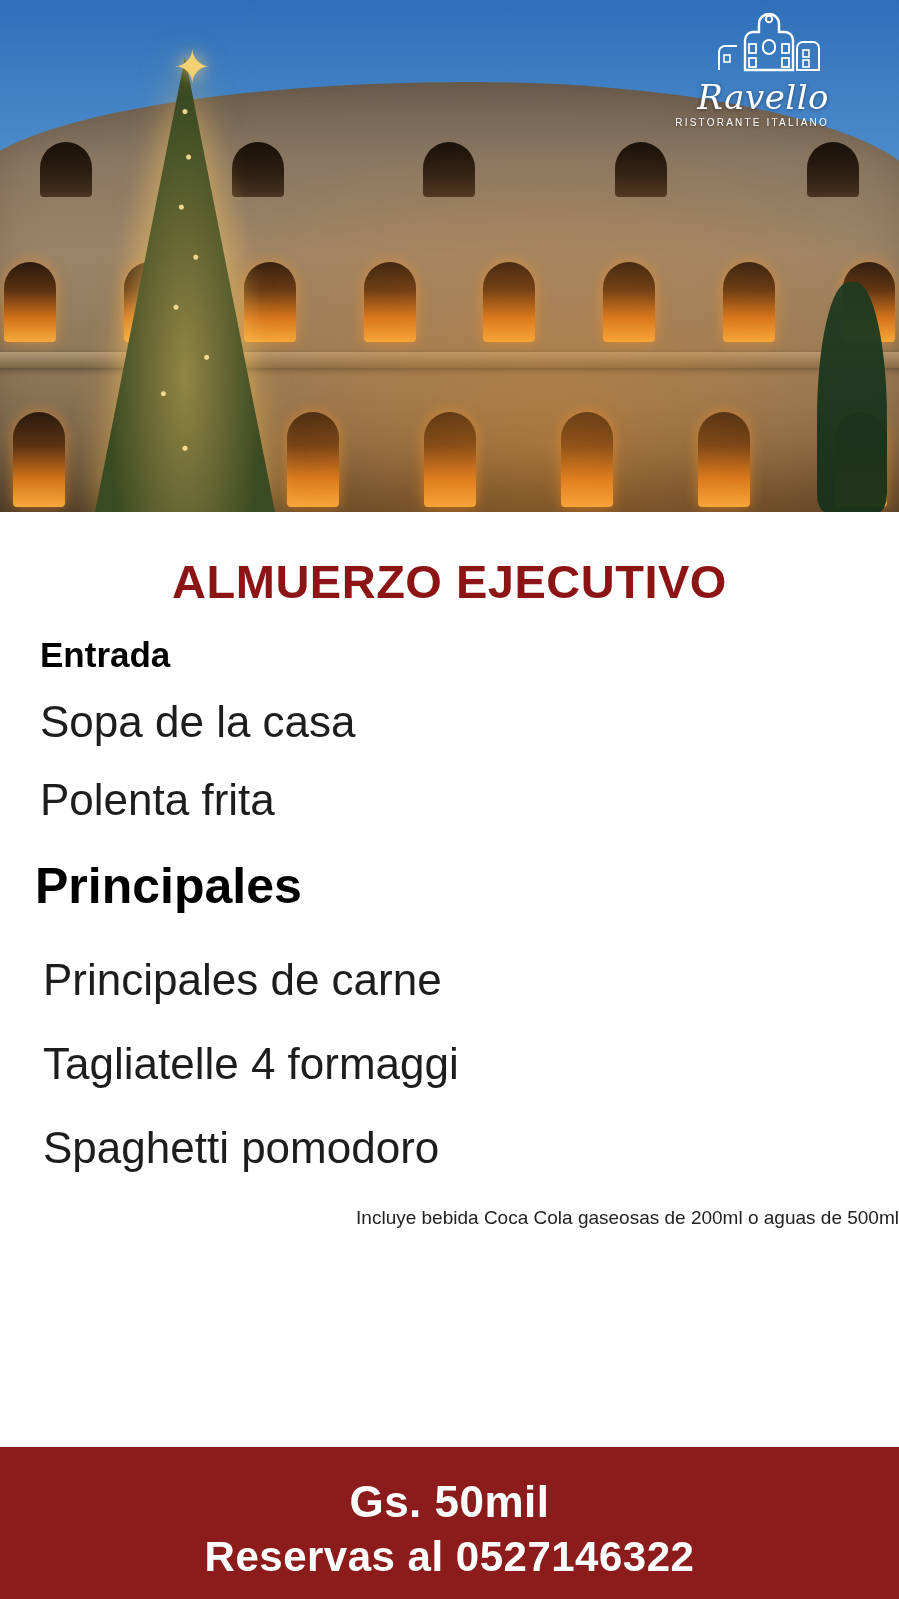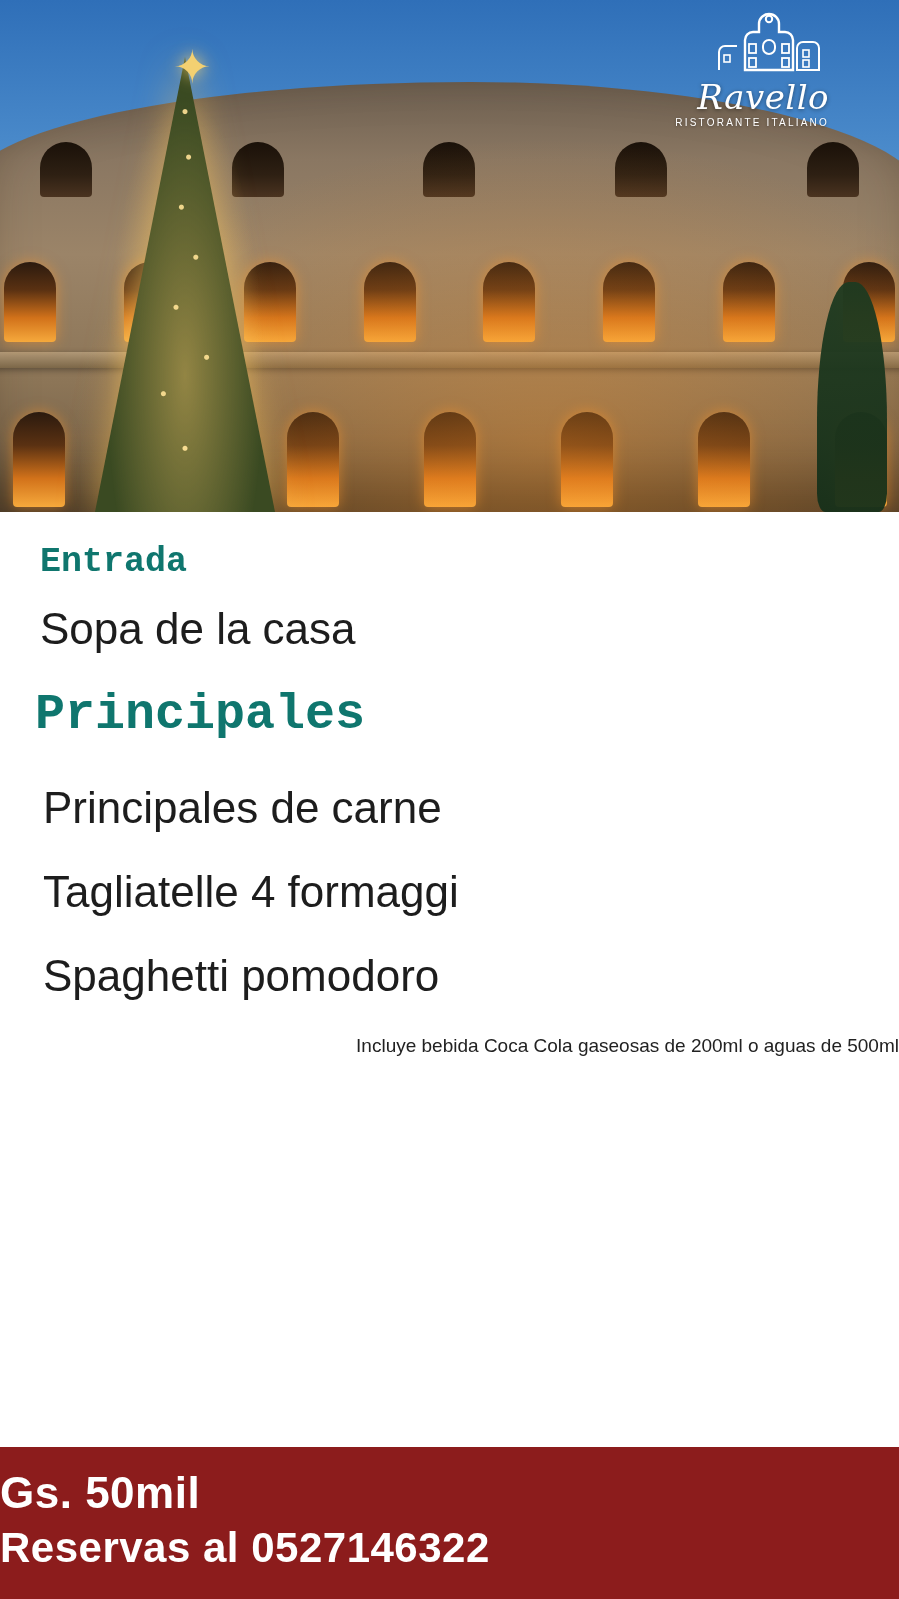--- a/index.html
+++ b/index.html
@@ -178,24 +178,23 @@
   }
   .menu-title {
     text-align: center;
     color: #8c1414;
     font-size: 47px;
     font-weight: bold;
     letter-spacing: .5px;
     margin: 12px 0 26px 0;
   }
   .section-head {
-    color: #0f766e;
+    color: #000000;
     font-weight: bold;
     margin: 0 0 0 40px;
-    font-family: Liberation Mono, monospace;
   }
   .section-head.entrada { font-size: 35px; margin-bottom: 22px; }
   .section-head.principales { font-size: 50px; margin: 32px 0 40px 35px; }
   .dish {
     color: #1d1d1d;
     font-size: 44px;
     margin: 0 0 28px 40px;
     font-weight: 400;
   }
   .dish.indent { margin-left: 43px; margin-bottom: 34px; }
@@ -203,22 +202,22 @@
     text-align: right;
     color: #222222;
     font-size: 19px;
     margin: 26px 0 0 0;
   }
 
   
   .footer {
     background: #8c1c1c;
     color: #ffffff;
-    text-align: left;
-    padding: 21px 0 26px 0;
+    text-align: center;
+    padding: 30px 0 26px 0;
     height: 152px;
     box-sizing: border-box;
   }
   .footer-price {
     font-size: 44px;
     font-weight: bold;
     letter-spacing: .5px;
     margin-bottom: 6px;
   }
   .footer-phone {
@@ -290,23 +289,25 @@
           <path d="M8 60 V42 a6 6 0 0 1 6-6 h12" stroke="#ffffff" stroke-width="2" fill="none"></path>
           <rect x="13" y="45" width="6" height="7" stroke="#ffffff" stroke-width="1.6" fill="none"></rect>
         </svg>
       </span>
       <div class="logo-name">Ravello</div>
       <div class="logo-sub">RISTORANTE ITALIANO</div>
     </div>
   </div>
 
   <div class="menu">
+    <div class="menu-title">ALMUERZO EJECUTIVO</div>
 
     <div class="section-head entrada">Entrada</div>
     <div class="dish">Sopa de la casa</div>
+    <div class="dish">Polenta frita</div>
 
     <div class="section-head principales">Principales</div>
     <div class="dish indent">Principales de carne</div>
     <div class="dish indent">Tagliatelle 4 formaggi</div>
     <div class="dish indent">Spaghetti pomodoro</div>
 
     <div class="includes">Incluye bebida Coca Cola gaseosas de 200ml o aguas de 500ml</div>
   </div>
 
   <div class="footer">

